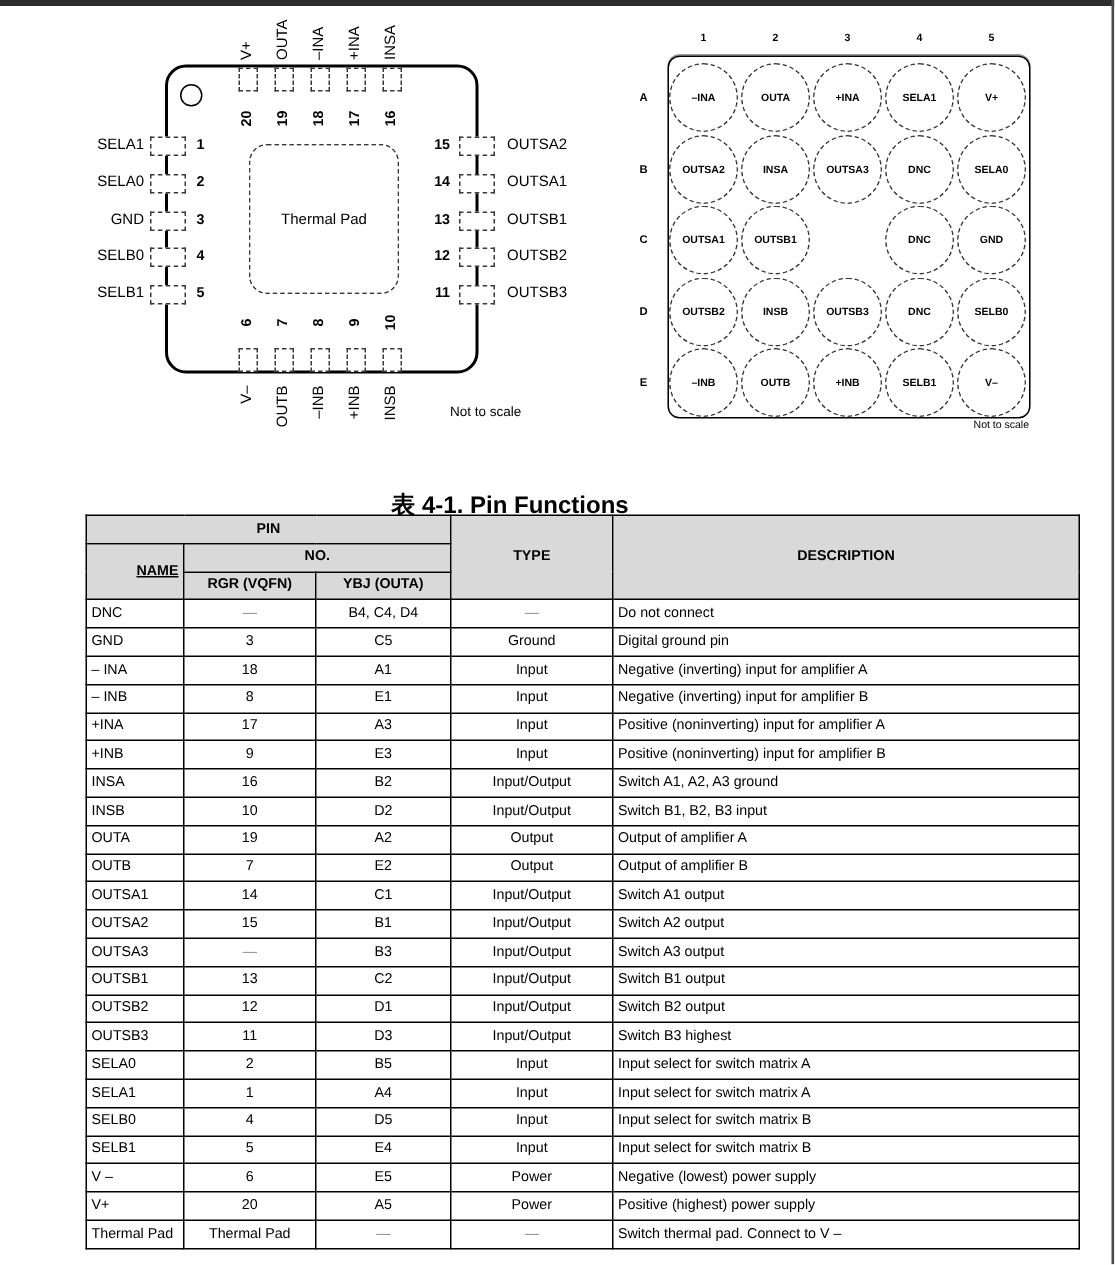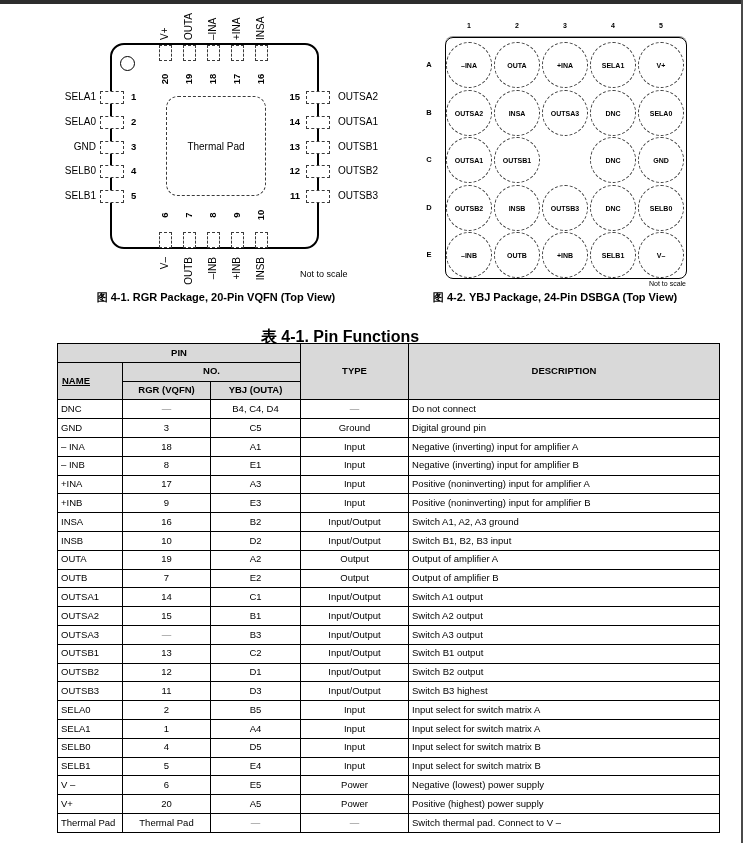--- a/index.html
+++ b/index.html
@@ -40,38 +40,37 @@
 
   
   .tbl-title { position:absolute; left:140px; top:327px; width:400px; text-align:center;
                font-size:16px; font-weight:bold; }
   .pin-table { position:absolute; left:57px; top:343px; width:662px;
                border-collapse:collapse; table-layout:fixed; font-size:9.5px;
                border:1.5px solid #000; }
   .pin-table th, .pin-table td { border:1px solid #000; height:18.8px; padding:0 3px;
                line-height:1.1; vertical-align:middle; overflow:hidden; white-space:nowrap; }
   .pin-table th { background:#d9d9d9; font-weight:bold; text-align:center; }
-  .pin-table th.th-left { text-align:left; padding-left:4px;text-decoration:underline; }
+  .pin-table th.th-left { text-align:right; padding-left:4px;text-decoration:underline; }
   .cell-center { text-align:center; }
   .cell-left { text-align:left; padding-left:4px; }
   .dash { color:#8a8a8a; }
 </style>
 </head>
 <body>
 
 <div class="page">
   <div class="topbar"></div>
   <div class="rightedge"></div>
 
   <div class="fig" id="fig-vqfn">
     <div class="vqfn-body"></div>
     <div class="pin1-dot"></div>
     <div class="thermal-pad">Thermal Pad</div>
     <div class="nts1">Not to scale</div>
-    <div class="caption cap1">图 4-1. RGR Package, 20-Pin VQFN (Top View)</div>
   <div class="pad" style="left: 158.5px; top: 45px; width: 13px; height: 16px;"></div>
       <div class="pin-num rot" style="left: 155px; top: 73px; width: 20px; text-align: center;">20</div>
       <div class="pin-label rot" style="left: 130px; top: -1px; width: 70px; text-align: left;">V+</div>
       <div class="pad" style="left: 182.5px; top: 45px; width: 13px; height: 16px;"></div>
       <div class="pin-num rot" style="left: 179px; top: 73px; width: 20px; text-align: center;">19</div>
       <div class="pin-label rot" style="left: 154px; top: -1px; width: 70px; text-align: left;">OUTA</div>
       <div class="pad" style="left: 206.5px; top: 45px; width: 13px; height: 16px;"></div>
       <div class="pin-num rot" style="left: 203px; top: 73px; width: 20px; text-align: center;">18</div>
       <div class="pin-label rot" style="left: 178px; top: -1px; width: 70px; text-align: left;">–INA</div>
       <div class="pad" style="left: 230.5px; top: 45px; width: 13px; height: 16px;"></div>
@@ -123,21 +122,20 @@
       <div class="pin-num" style="left: 272px; top: 165px; width: 28px; text-align: right;">12</div>
       <div class="pin-label" style="left: 338px; top: 165px; width: 80px; text-align: left;">OUTSB2</div>
       <div class="pad" style="left: 306px; top: 189.5px; width: 24px; height: 13px;"></div>
       <div class="pin-num" style="left: 272px; top: 190px; width: 28px; text-align: right;">11</div>
       <div class="pin-label" style="left: 338px; top: 190px; width: 80px; text-align: left;">OUTSB3</div>
     </div>
 
   <div class="fig" id="fig-dsbga">
     <div class="bga-outline"></div>
     <div class="nts2">Not to scale</div>
-    <div class="caption cap2">图 4-2. YBJ Package, 24-Pin DSBGA (Top View)</div>
   <div class="bga-col" style="left: 459px; top: 22px; width: 20px;">1</div>
       <div class="bga-col" style="left: 507px; top: 22px; width: 20px;">2</div>
       <div class="bga-col" style="left: 555px; top: 22px; width: 20px;">3</div>
       <div class="bga-col" style="left: 603px; top: 22px; width: 20px;">4</div>
       <div class="bga-col" style="left: 651px; top: 22px; width: 20px;">5</div>
       <div class="bga-row" style="left: 423px; top: 60px; width: 12px;">A</div>
       <div class="bga-row" style="left: 423px; top: 108px; width: 12px;">B</div>
       <div class="bga-row" style="left: 423px; top: 155px; width: 12px;">C</div>
       <div class="bga-row" style="left: 423px; top: 203px; width: 12px;">D</div>
       <div class="bga-row" style="left: 423px; top: 250px; width: 12px;">E</div>

